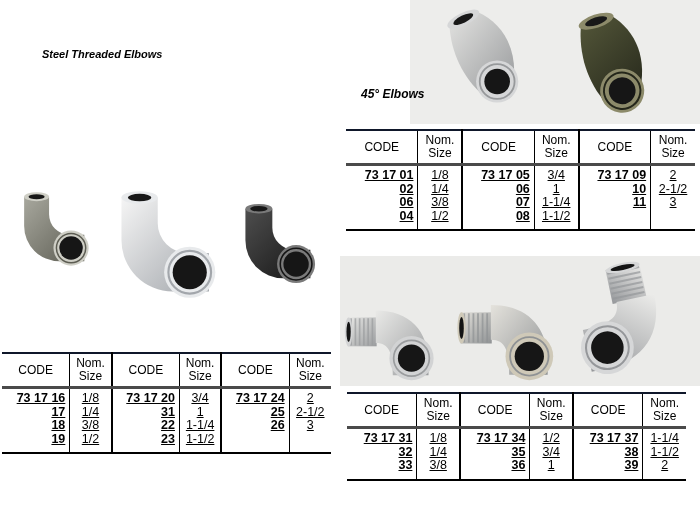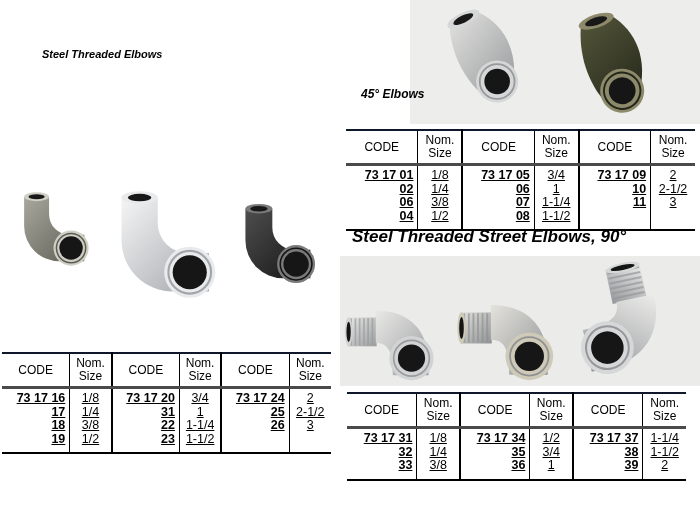--- a/index.html
+++ b/index.html
@@ -46,21 +46,20 @@
 </head>
 <body>
 
 <div class="page">
 
   <div class="strip" id="strip-45"></div>
   <div class="strip" id="strip-street"></div>
 
   <h1 class="title" id="t-main">Steel Threaded Elbows</h1>
   <h2 class="title" id="t-45">45° Elbows</h2>
-  <h2 class="title" id="t-street">Steel Threaded Street Elbows, 90°</h2>
 
   <div class="photo" id="p90-1">
       <svg viewBox="0 0 120 120" role="img" aria-label="forged steel 90 elbow, gray">
         <defs>
           <linearGradient id="pg0" x1="0" y1="0" x2="1" y2="1">
   <stop offset="0" stop-color="#a8a89e"></stop>
             <stop offset="1" stop-color="#5c5c52"></stop>
           </linearGradient>
         </defs>
         <path d="M22,16 L56,16 L56,40 A28,28 0 0 0 84,68 L104,68 L104,104 L70,104 A48,48 0 0 1 22,56 Z" fill="url(#pg0)"></path>

